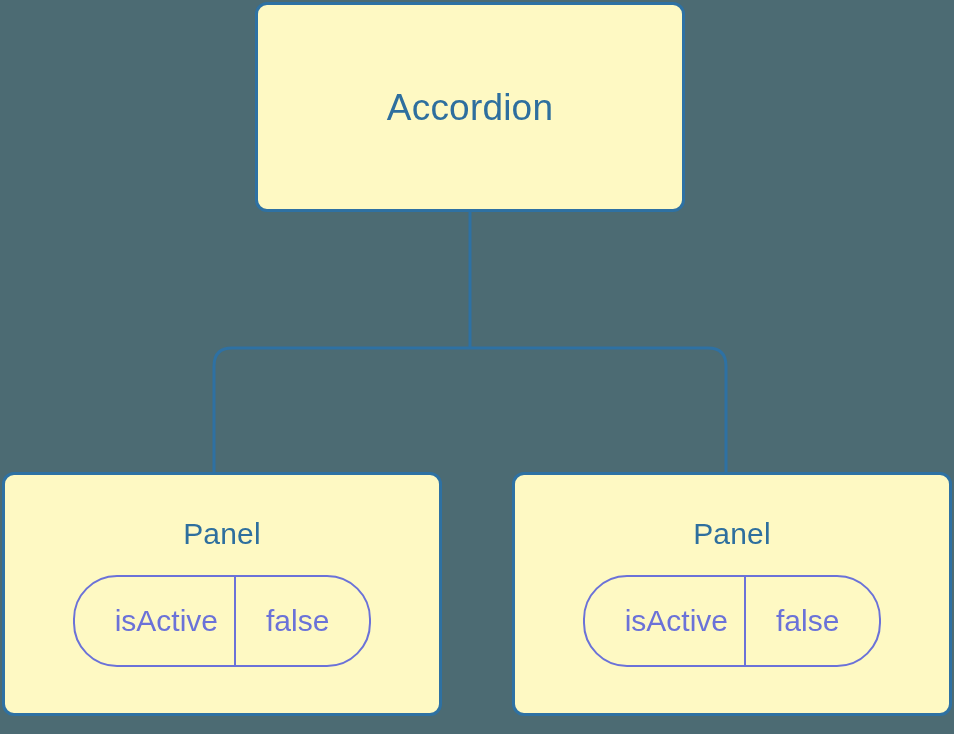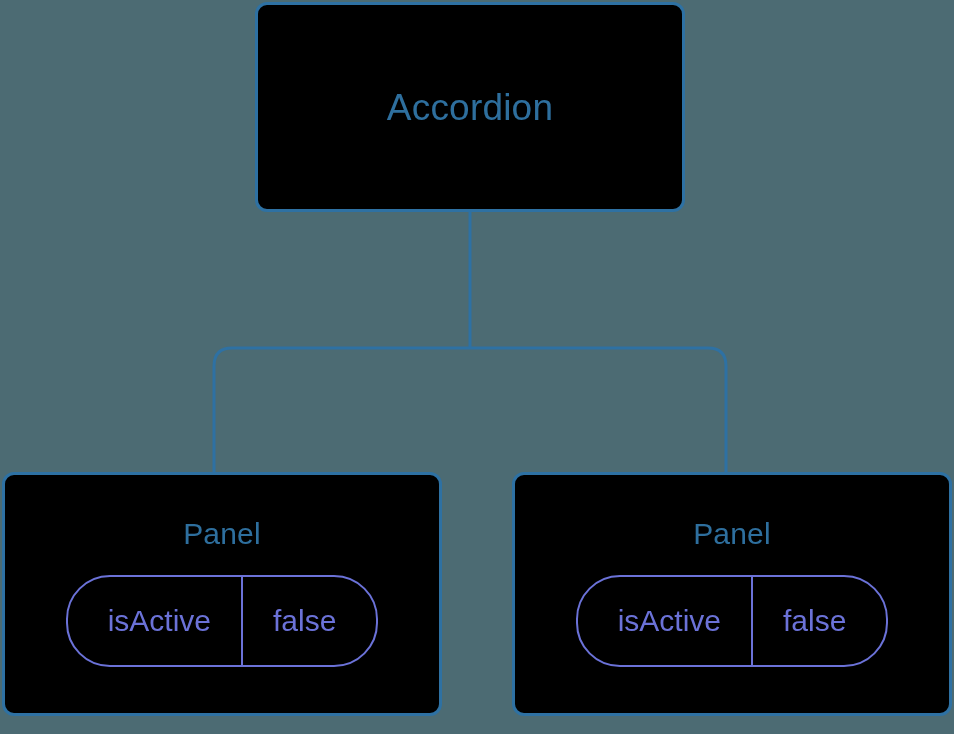--- a/index.html
+++ b/index.html
@@ -28,21 +28,21 @@
     left: 0;
     top: 0;
     width: 954px;
     height: 734px;
   }
 
   
   .node {
     position: absolute;
     box-sizing: border-box;
-    background: #000000;
+    background: #fef9c3;
     border: 3px solid #2e71a3;
     border-radius: 12px;
     display: flex;
     flex-direction: column;
     align-items: center;
     text-align: right;
   }
 
   
   #node-accordion {
@@ -94,21 +94,21 @@
   .state-value {
     display: flex;
     align-items: center;
     justify-content: center;
     color: #6b72d8;
     font-size: 30px;
     white-space: nowrap;
     box-sizing: border-box;
   }
   .state-key {
-    padding: 0 30px 0 40px;
+    padding: 0 16px 0 40px;
     border-right: 2px solid #6b72d8;
   }
   .state-value {
     padding: 0 40px 0 30px;
   }
 </style>
 </head>
 <body>
 
 <div id="stage">

